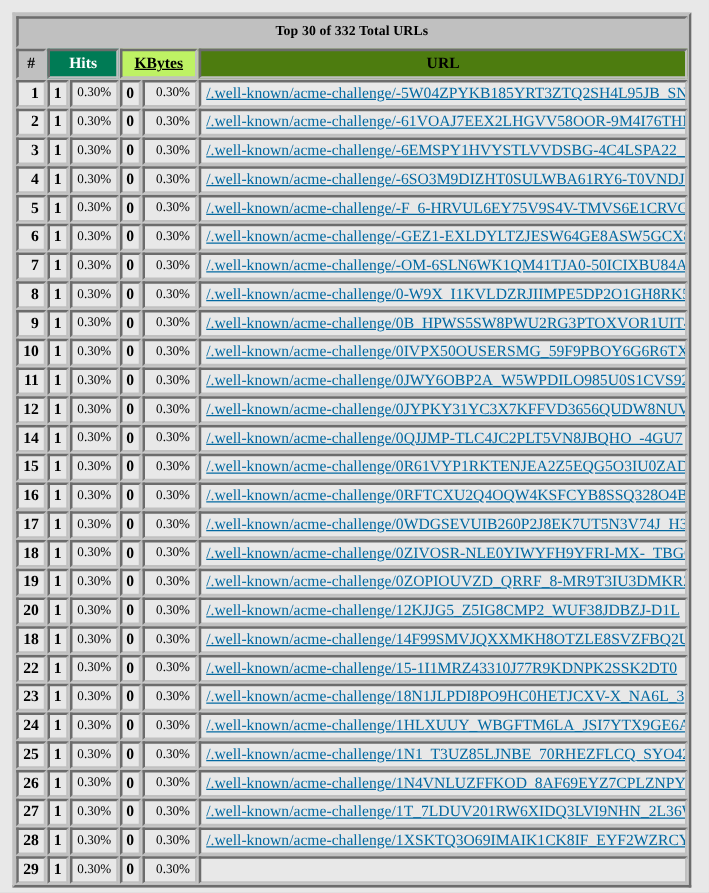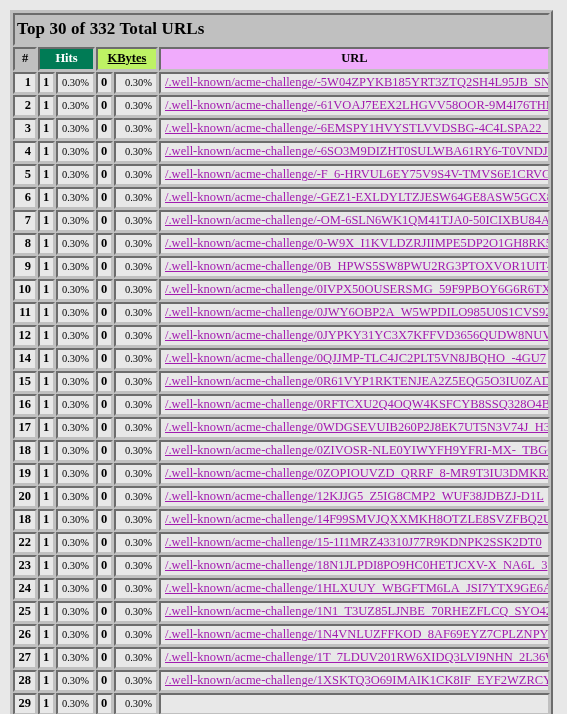--- a/index.html
+++ b/index.html
@@ -40,43 +40,43 @@
     border-spacing: 1px;
     width: 100%;
     background: #C0C0C0;
     table-layout: fixed;
   }
 
   
   .title-cell {
     border: 2px inset #C0C0C0;
     background: #C0C0C0;
-    text-align: left;
-    font-weight: bold;
-    font-size: 17px;
+    text-align: center;
+    font-weight: bold;
+    font-size: 11px;
     padding: 4px 2px 5px 2px;
     letter-spacing: 0.1px;
     color: #000000;
   }
 
   
   th.hdr {
     border: 2px inset #C0C0C0;
     font-weight: bold;
     font-size: 12.5px;
     text-align: center;
     padding: 2px 2px 3px 2px;
     color: #000000;
     background: #C0C0C0;
     white-space: nowrap;
   }
   th.hdr-num   { background: #C0C0C0; }
   th.hdr-hits  { background: #007B55; color: #ffffff; }
   th.hdr-kb    { background: #bef264; color: #000000; text-decoration: underline; }
-  th.hdr-url   { background: #f0abfc; color: #000000; }
+  th.hdr-url   { background: #4d7c0f; color: #000000; }
 
   
   td.cell {
     border: 2px inset #C0C0C0;
     background: #E8E8E8;
     padding: 1px 3px 2px 3px;
     font-size: 12.5px;
     white-space: nowrap;
     overflow: hidden;
     color: #000000;
@@ -110,21 +110,21 @@
     font-size: 10.5px;
     font-weight: normal;
     padding-right: 4px;
   }
   td.c-url {
     text-align: left;
     padding-left: 4px;
   }
 
   a.urllink {
-    color: #a21caf;
+    color: #0369a1;
     text-decoration: underline;
     font-size: 12.5px;
     font-family: "Liberation Serif", "DejaVu Serif", serif;
   }
 
   
   col.w-rank    { width: 24px; }
   col.w-hits    { width: 17px; }
   col.w-hitspct { width: 39px; }
   col.w-kb      { width: 17px; }

